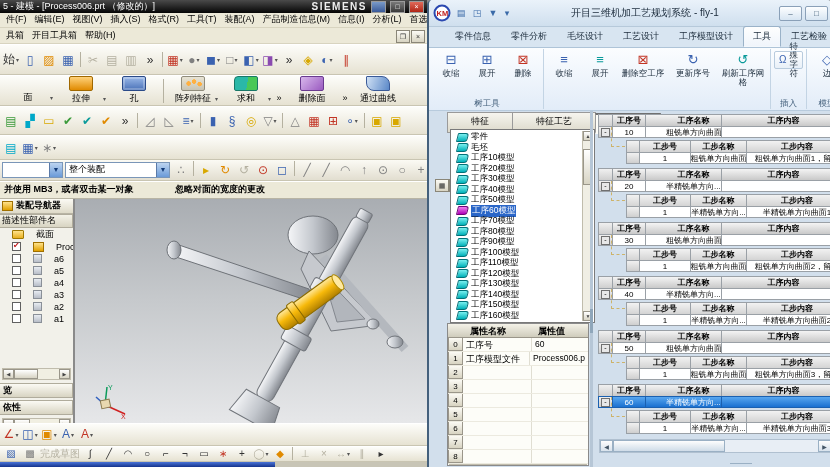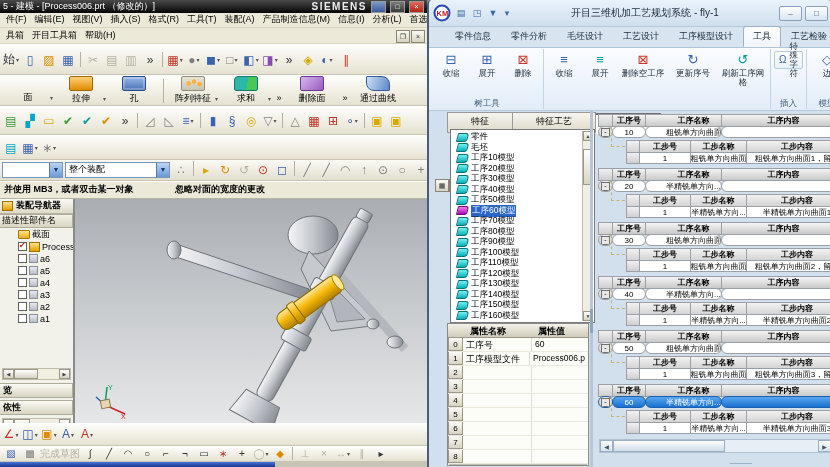--- a/index.html
+++ b/index.html
@@ -50,21 +50,21 @@
   .combo{height:14px;background:#fff;border:1px solid #7a96b8;display:flex;align-items:center;font-size:9px;padding-left:3px;position:relative;flex:none;}
   .combo .dd{position:absolute;right:0;top:0;bottom:0;width:12px;background:linear-gradient(#bcd4f0,#6a9ad8);border-left:1px solid #5a7aa8;color:#103a78;font-size:7px;display:flex;align-items:center;justify-content:center;}
   .prompt{height:17px;background:#ece9d8;border-top:1px solid #fff;border-bottom:1px solid #b8b4a4;position:relative;display:flex;align-items:center;overflow:hidden;}
   .prompt .p1{padding-left:4px;font-weight:bold;}
   .prompt .p2{position:absolute;left:175px;font-weight:bold;}
   
   #ws{position:relative;height:232px;overflow:hidden;background:linear-gradient(180deg,#a9adb2 0%,#c6c9cc 45%,#e6e7e9 100%);}
   #navpanel{position:absolute;left:0;top:0;width:73px;height:232px;background:#f2f1ea;border-right:2px solid #8a8a8a;overflow:hidden;display:flex;flex-direction:column;}
   .navhdr{height:14px;display:flex;align-items:center;gap:3px;padding:0 2px;background:linear-gradient(#fbfaf4,#dedac8);border-bottom:1px solid #b8b4a4;font-weight:bold;}
   .navcol{height:12px;background:linear-gradient(#f4f2e8,#d8d4c2);border:1px solid #b0ac9c;border-left:none;display:flex;align-items:center;padding-left:2px;}
-  .navrow{height:12px;display:flex;align-items:center;gap:2px;padding-left:18px;white-space:nowrap;}
+  .navrow{height:12px;display:flex;align-items:center;gap:12px;padding-left:12px;white-space:nowrap;}
   .navrow .cb{width:7px;height:7px;border:1px solid #606060;background:#fff;flex:none;position:relative;}
   .navrow .cb.checked::after{content:"✔";color:#c02020;font-size:8px;position:absolute;left:0;top:-2px;}
   .fold{width:10px;height:7px;background:linear-gradient(#ffe28a,#e8b020);border:1px solid #a07800;flex:none;border-radius:0 1px 1px 1px;}
   .parti{width:9px;height:8px;background:linear-gradient(#ffe28a,#e0a000);border:1px solid #a07000;flex:none;}
   .cubei{width:7px;height:7px;background:linear-gradient(#e8ecf2,#b8bec8);border:1px solid #8a9098;flex:none;}
   .hsb{height:10px;display:flex;align-items:center;background:#f1efe2;border:1px solid #c0bcac;margin:1px 2px;}
   .sbarrow{width:9px;height:8px;background:linear-gradient(#fff,#d8d4c4);border:1px solid #9a968a;font-size:5px;display:flex;align-items:center;justify-content:center;color:#444;flex:none;}
   .sbthumb{height:8px;background:linear-gradient(#fff,#d8d4c4);border:1px solid #9a968a;}
   .collbar{height:13px;background:linear-gradient(#fbfaf4,#d8d4c2);border:1px solid #b0ac9c;border-left:none;display:flex;align-items:center;padding-left:3px;margin-top:2px;font-weight:bold;}
   
@@ -108,21 +108,21 @@
   #gridpane{position:absolute;left:166px;top:0;right:0;bottom:0;overflow:hidden;}
   .opblock{margin-bottom:5px;position:relative;}
   .grow{display:flex;margin-top:-1px;}
   .gcell{border:1px solid #9aa0a6;margin-left:-1px;display:flex;align-items:center;justify-content:center;font-size:8px;overflow:hidden;white-space:nowrap;background:#fff;flex:none;}
   .gh{background:linear-gradient(#f4f4f4,#c9c9c9);font-weight:bold;}
   .rh{width:13px;background:linear-gradient(#f0f0f0,#cfcfcf);}
   .srh{width:12px;background:linear-gradient(#f0f0f0,#cfcfcf);}
   .c1{width:32px;}.c2{width:55px;justify-content:flex-start;padding-left:20px;}.c3{width:123px;}.c4{width:60px;justify-content:flex-start;padding-left:4px;}
   .s1{width:50px;}.s2{width:55px;}.s3{width:100px;}
   .ophead .gcell{height:11px;}
-  .opdata .gcell{height:10px;border-radius:6px;}
+  .opdata .gcell{height:10px;}
   .opdata.sel .gcell{background:linear-gradient(#58a7f0,#1a70d0);color:#fff;border-color:#1a60b0;}
   .opdata.sel .rh{background:linear-gradient(#f0f0f0,#cfcfcf);color:#000;}
   .stepwrap{margin-left:28px;margin-top:3px;position:relative;}
   .stepwrap::before{content:"";position:absolute;left:-16px;top:-13px;width:13px;height:19px;border-left:1px dashed #cdb36a;border-bottom:1px dashed #cdb36a;}
   .stephead .gcell{height:11px;background:linear-gradient(#f2f2f2,#d4d4d4);font-weight:bold;}
   .stepdata .gcell{height:10px;}
   .expbox{width:7px;height:7px;border:1px solid #707070;background:#e8e8e8;font-size:7px;line-height:5px;text-align:center;}
   
   .ksb{position:absolute;height:12px;background:#e8eef5;border:1px solid #b0c0d0;display:flex;align-items:center;}
   .ksb .a{width:11px;height:10px;background:linear-gradient(#fdfdfd,#d8e2ec);border:1px solid #9ab0c4;font-size:6px;display:flex;align-items:center;justify-content:center;color:#456;}

